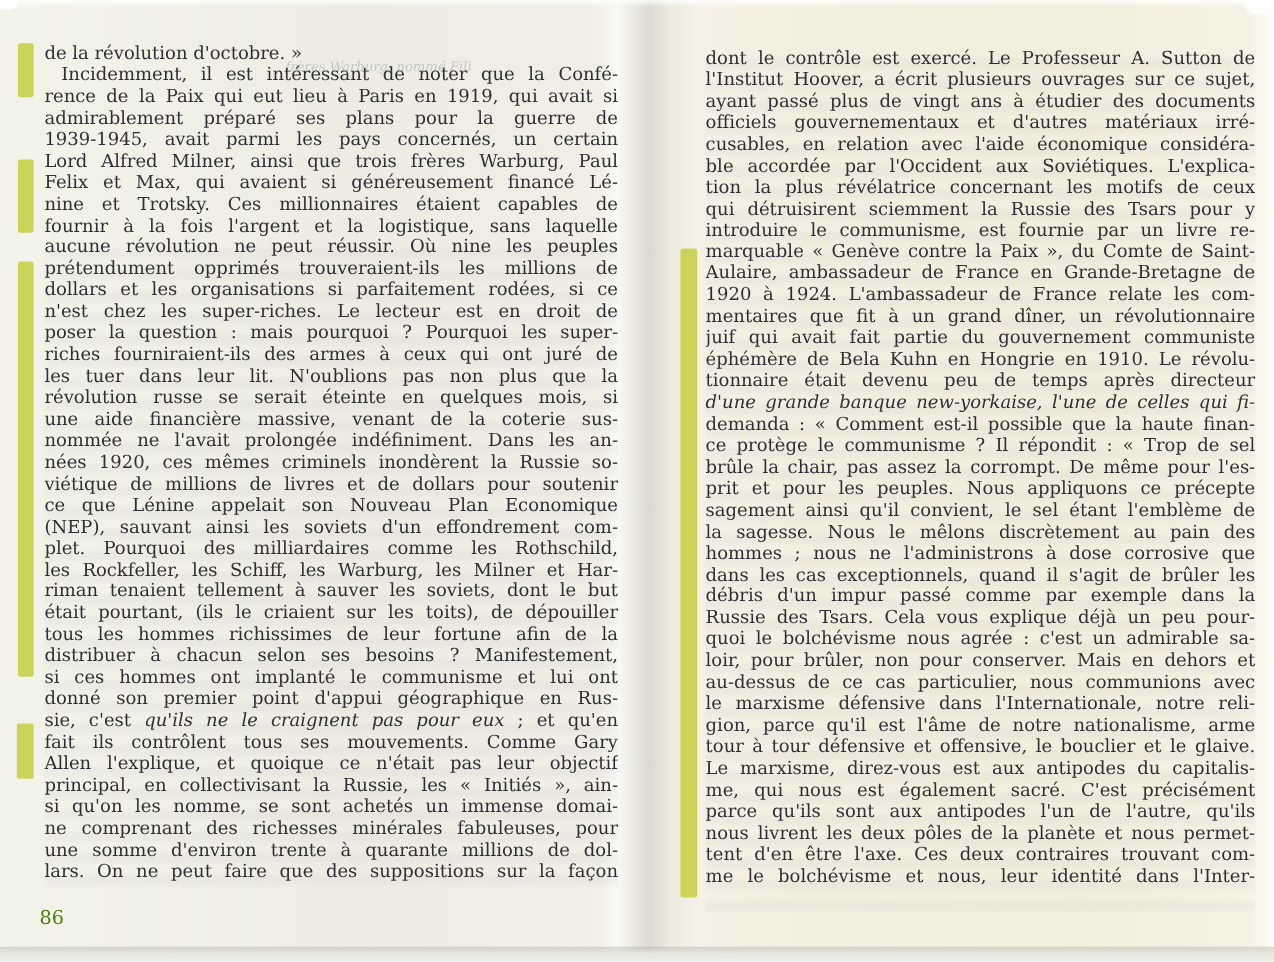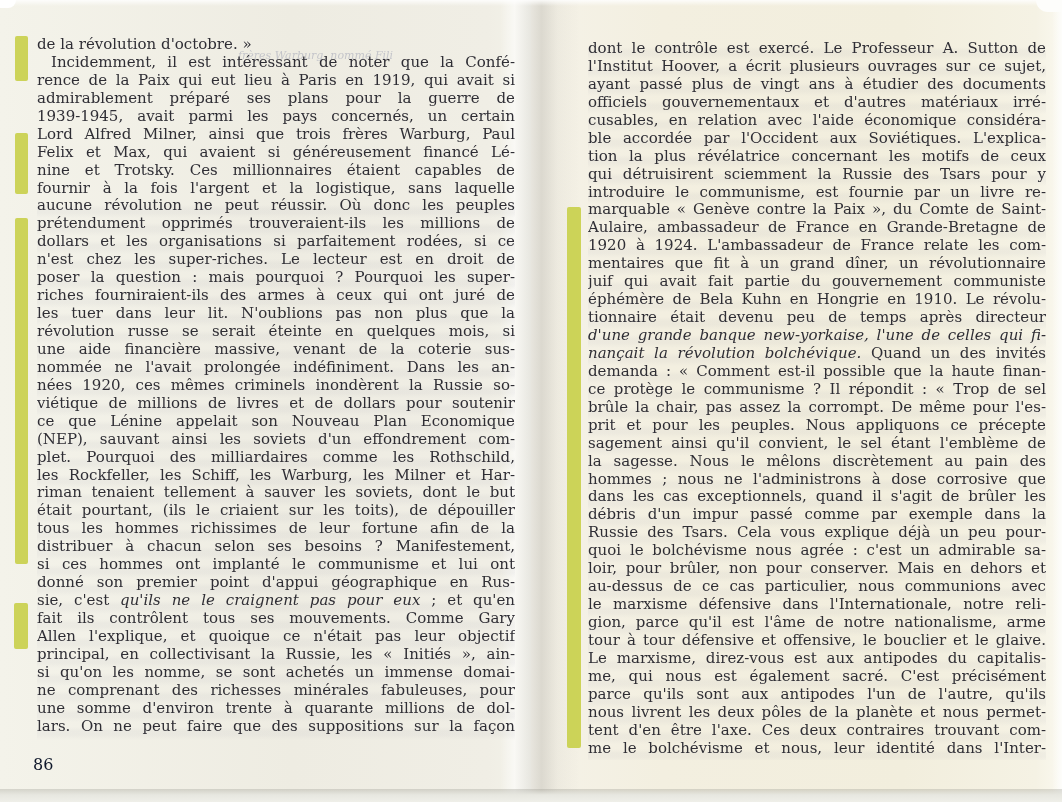--- a/index.html
+++ b/index.html
@@ -30,21 +30,21 @@
     height:17.95px;line-height:17.95px;font-size:15px;
     text-align:justify;text-align-last:justify;text-justify:inter-word;
     white-space:normal;overflow:hidden;
   }
   .line.end{text-align-last:left;}
   .line.indent{text-indent:14px;}
   .it{font-style:italic;}
 
   .hl{position:absolute;border-radius:2px;opacity:0.92;}
 
-  .page-num{position:absolute;font-size:16px;color:#0f172a;}
+  .page-num{position:absolute;font-size:16px;color:#4d7c0f;}
   .num-left{left:33px;top:755px;}
   .num-right{left:1016px;top:760px;margin-left:48px;}
 
   .ghost{
     position:absolute;left:238px;top:49px;font-size:11px;font-style:italic;
     color:rgba(100,105,145,0.30);filter:blur(0.4px);white-space:nowrap;
   }
   .bleed{position:absolute;pointer-events:none;
     background:repeating-linear-gradient(180deg,
       rgba(150,150,165,0) 0px,rgba(150,150,165,0) 5px,
@@ -70,21 +70,21 @@
   <div class="text-col col-left">
       <div class="line end"><span>de la révolution d'octobre. »</span></div>
       <div class="line indent"><span>Incidemment, il est intéressant de noter que la Confé-</span></div>
       <div class="line"><span>rence de la Paix qui eut lieu à Paris en 1919, qui avait si</span></div>
       <div class="line"><span>admirablement préparé ses plans pour la guerre de</span></div>
       <div class="line"><span>1939-1945, avait parmi les pays concernés, un certain</span></div>
       <div class="line"><span>Lord Alfred Milner, ainsi que trois frères Warburg, Paul</span></div>
       <div class="line"><span>Felix et Max, qui avaient si généreusement financé Lé-</span></div>
       <div class="line"><span>nine et Trotsky. Ces millionnaires étaient capables de</span></div>
       <div class="line"><span>fournir à la fois l'argent et la logistique, sans laquelle</span></div>
-      <div class="line"><span>aucune révolution ne peut réussir. Où donc les peuples</span></div>
+      <div class="line"><span>aucune révolution ne peut réussir. Où nine les peuples</span></div>
       <div class="line"><span>prétendument opprimés trouveraient-ils les millions de</span></div>
       <div class="line"><span>dollars et les organisations si parfaitement rodées, si ce</span></div>
       <div class="line"><span>n'est chez les super-riches. Le lecteur est en droit de</span></div>
       <div class="line"><span>poser la question : mais pourquoi ? Pourquoi les super-</span></div>
       <div class="line"><span>riches fourniraient-ils des armes à ceux qui ont juré de</span></div>
       <div class="line"><span>les tuer dans leur lit. N'oublions pas non plus que la</span></div>
       <div class="line"><span>révolution russe se serait éteinte en quelques mois, si</span></div>
       <div class="line"><span>une aide financière massive, venant de la coterie sus-</span></div>
       <div class="line"><span>nommée ne l'avait prolongée indéfiniment. Dans les an-</span></div>
       <div class="line"><span>nées 1920, ces mêmes criminels inondèrent la Russie so-</span></div>
@@ -120,21 +120,20 @@
       <div class="line"><span>qui détruisirent sciemment la Russie des Tsars pour y</span></div>
       <div class="line"><span>introduire le communisme, est fournie par un livre re-</span></div>
       <div class="line"><span>marquable « Genève contre la Paix », du Comte de Saint-</span></div>
       <div class="line"><span>Aulaire, ambassadeur de France en Grande-Bretagne de</span></div>
       <div class="line"><span>1920 à 1924. L'ambassadeur de France relate les com-</span></div>
       <div class="line"><span>mentaires que fit à un grand dîner, un révolutionnaire</span></div>
       <div class="line"><span>juif qui avait fait partie du gouvernement communiste</span></div>
       <div class="line"><span>éphémère de Bela Kuhn en Hongrie en 1910. Le révolu-</span></div>
       <div class="line"><span>tionnaire était devenu peu de temps après directeur</span></div>
       <div class="line"><span class="it">d'une grande banque new-yorkaise, l'une de celles qui fi-</span></div>
-      <div class="line"><span class="it">nançait la révolution bolchévique.</span><span> Quand un des invités</span></div>
       <div class="line"><span>demanda : « Comment est-il possible que la haute finan-</span></div>
       <div class="line"><span>ce protège le communisme ? Il répondit : « Trop de sel</span></div>
       <div class="line"><span>brûle la chair, pas assez la corrompt. De même pour l'es-</span></div>
       <div class="line"><span>prit et pour les peuples. Nous appliquons ce précepte</span></div>
       <div class="line"><span>sagement ainsi qu'il convient, le sel étant l'emblème de</span></div>
       <div class="line"><span>la sagesse. Nous le mêlons discrètement au pain des</span></div>
       <div class="line"><span>hommes ; nous ne l'administrons à dose corrosive que</span></div>
       <div class="line"><span>dans les cas exceptionnels, quand il s'agit de brûler les</span></div>
       <div class="line"><span>débris d'un impur passé comme par exemple dans la</span></div>
       <div class="line"><span>Russie des Tsars. Cela vous explique déjà un peu pour-</span></div>

